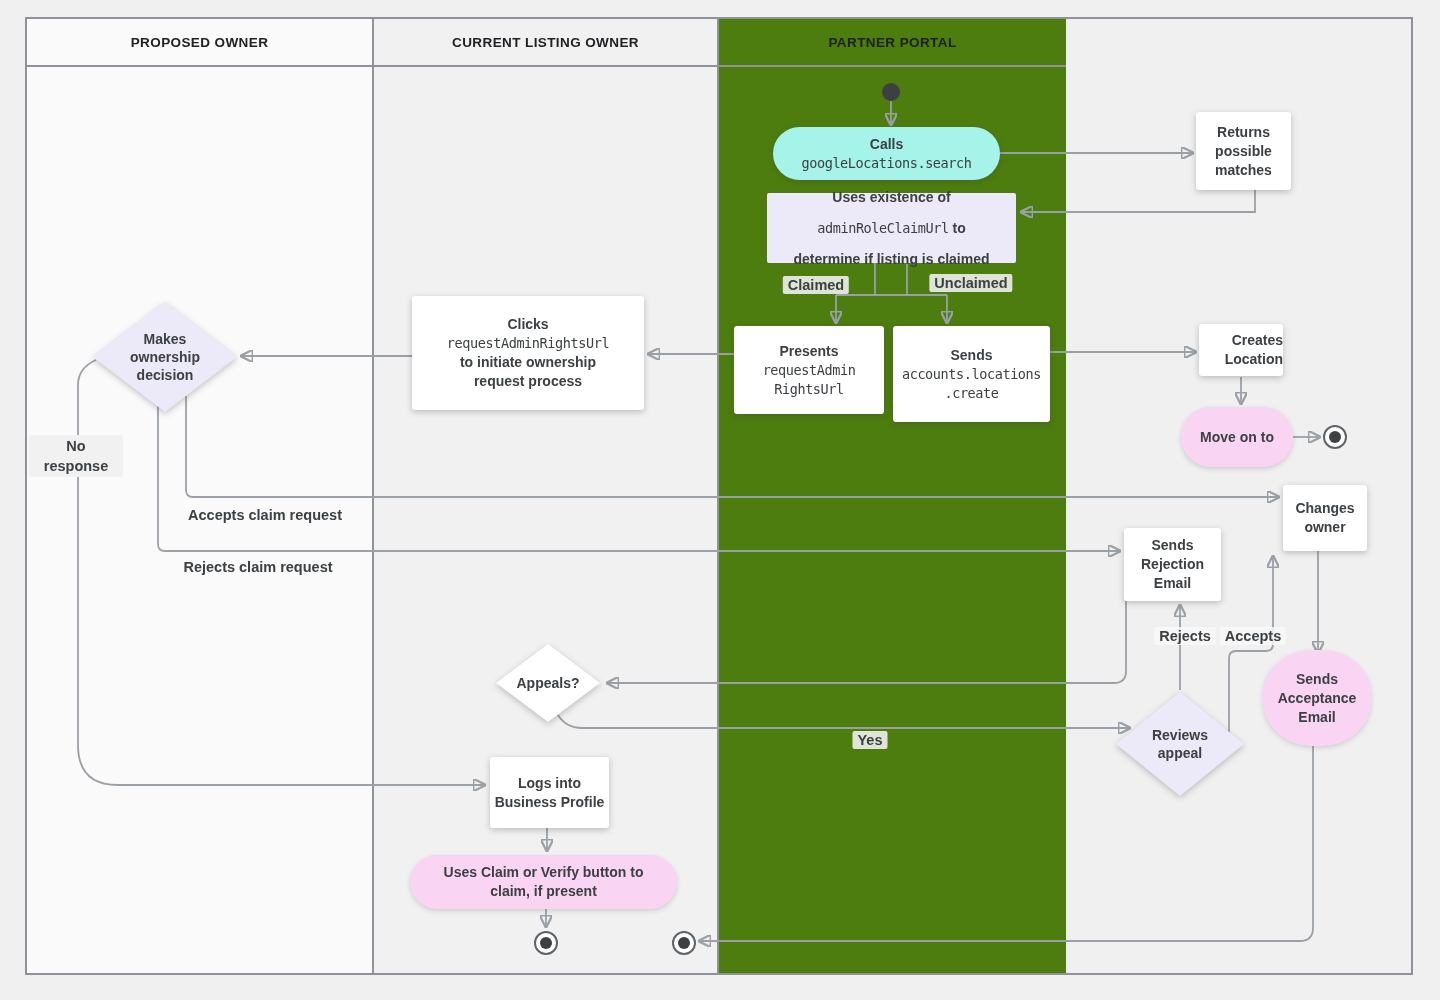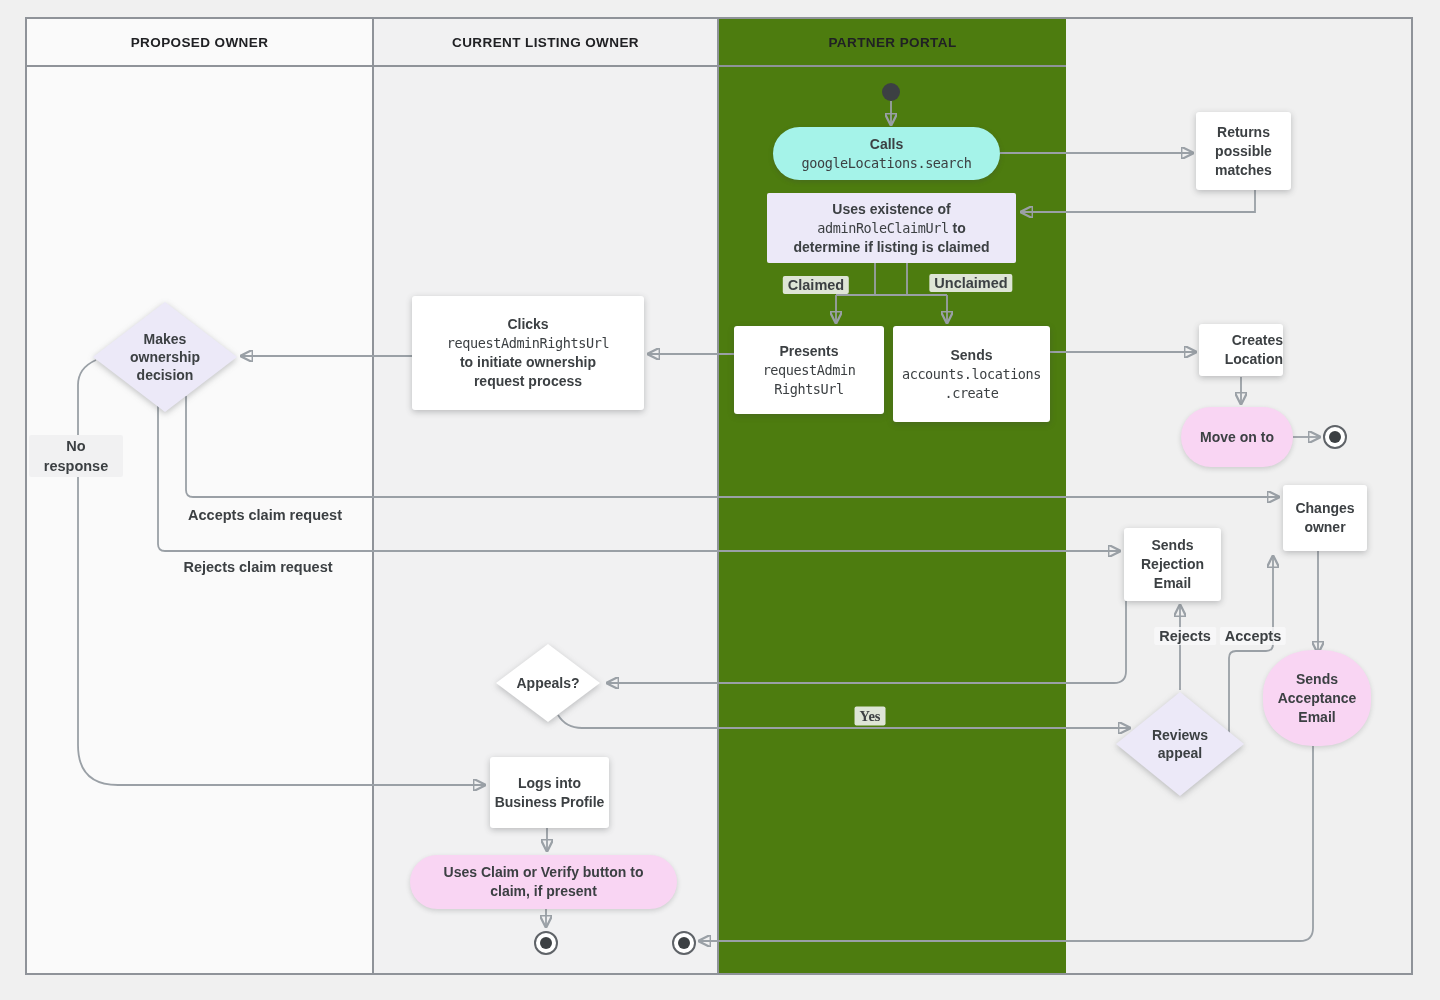--- a/index.html
+++ b/index.html
@@ -32,21 +32,21 @@
   svg.connectors path{fill:none;stroke:#9aa0a6;stroke-width:1.8;}
 
   
   .node{position:absolute;box-sizing:border-box;display:flex;flex-direction:column;
         align-items:center;justify-content:center;text-align:center;}
   .node-text{font-weight:700;font-size:14px;line-height:19px;}
   .code{font-family:"DejaVu Sans Mono",monospace;font-weight:400;font-size:13.5px;
         line-height:19px;letter-spacing:-0.4px;}
   .box-white{background:#ffffff;border-radius:3px;box-shadow:0 2px 6px rgba(60,64,67,.30);}
   .pill-teal{background:#a5f3e9;border-radius:27px;box-shadow:0 2px 5px rgba(60,64,67,.25);}
-  .rect-lavender{background:#ece9f8;border-radius:2px;}
+  .rect-lavender{background:#ece9f8;border-radius:2px;gap:12px;}
   .pill-pink{background:#f9d5f3;border-radius:30px;box-shadow:0 2px 5px rgba(60,64,67,.2);}
   .blob-pink{background:#f9d5f3;border-radius:46%;box-shadow:0 2px 5px rgba(60,64,67,.18);}
 
   .diamond{position:absolute;filter:drop-shadow(0 2px 3px rgba(60,64,67,.30));}
   .diamond .shape{position:absolute;inset:0;clip-path:polygon(50% 0,100% 50%,50% 100%,0 50%);}
   .diamond .shape.lavender{background:#ece9f8;}
   .diamond .shape.white{background:#ffffff;}
   .diamond .txt{position:absolute;inset:0;display:flex;align-items:center;justify-content:center;
         text-align:center;font-weight:700;font-size:14px;line-height:18px;}
 
@@ -217,13 +217,13 @@
   <div class="node-text">Uses Claim or Verify button to claim, if present</div>
 </div>
 
 <div class="edge-label" style="left:816px;top:285px;">Claimed</div>
 <div class="edge-label" style="left:971px;top:283px;">Unclaimed</div>
 <div class="edge-label wrap" style="left:76px;top:456px;background:#f1f1f2;">No response</div>
 <div class="edge-label" style="left:265px;top:515px;background:none;">Accepts claim request</div>
 <div class="edge-label" style="left:258px;top:567px;background:none;">Rejects claim request</div>
 <div class="edge-label" style="left:1185px;top:636px;">Rejects</div>
 <div class="edge-label" style="left:1253px;top:636px;">Accepts</div>
-<div class="edge-label" style="left:870px;top:716px;font-family:Liberation Serif, serif;">Yes</div>
+<div class="edge-label" style="left:870px;top:740px;">Yes</div>
 
 </body></html>

